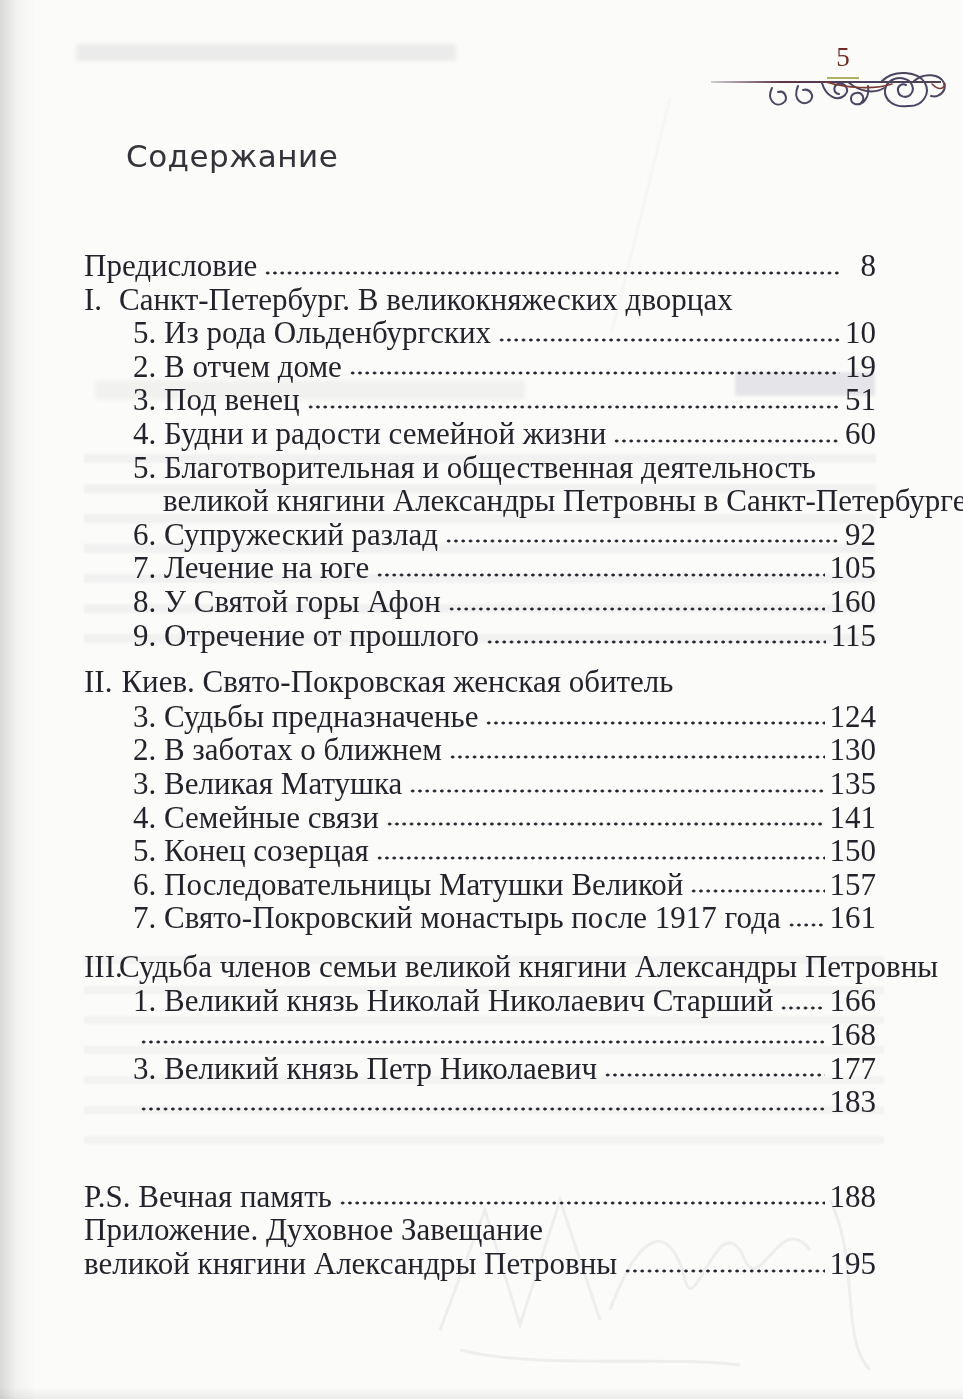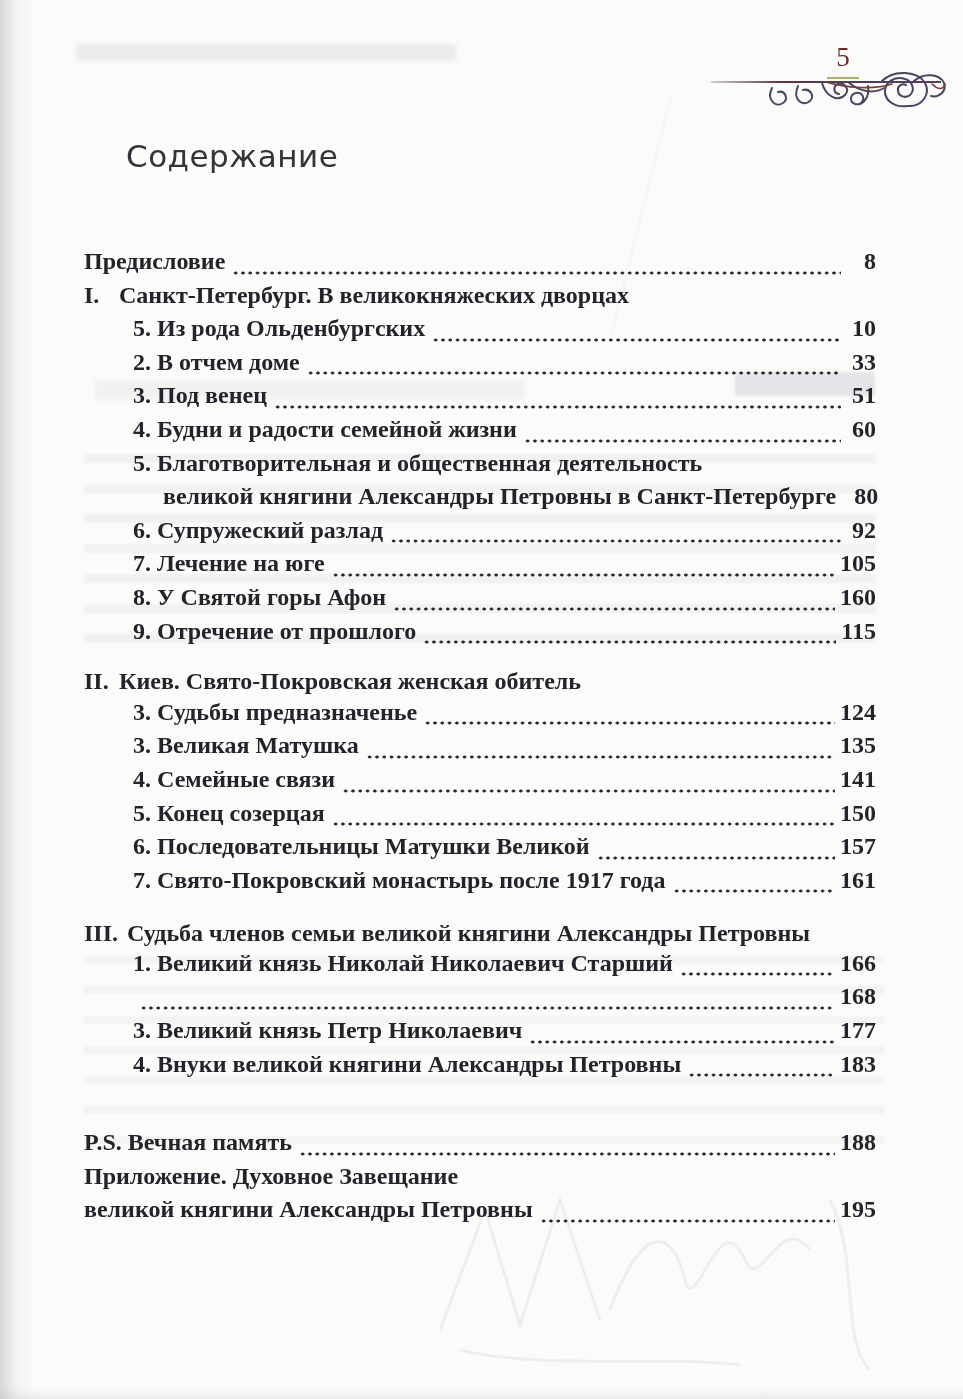--- a/index.html
+++ b/index.html
@@ -20,28 +20,28 @@
   .pagenum-underline{position:absolute;top:77px;left:827px;width:32px;height:2px;
     background:#97972f;opacity:.75;}
   .rule{position:absolute;top:81px;left:711px;width:230px;height:2.4px;
     background:linear-gradient(90deg, rgba(80,70,95,.25), #5d3547 30%, #474060 70%, #55404e);}
   .flourish{position:absolute;top:68px;left:764px;width:186px;height:58px;}
   
   .title{position:absolute;left:82px;top:138px;
     font-family:"DejaVu Sans", sans-serif;font-size:31px;font-weight:400;
     color:#33333a;letter-spacing:.5px;margin-left:44px;}
   
-  .toc{position:absolute;left:84px;top:248px;width:792px;font-size:24px;font-weight:bold;}
+  .toc{position:absolute;left:84px;top:248px;width:792px;font-size:31px;}
   .row{display:flex;align-items:baseline;height:33.6px;white-space:nowrap;}
   .i1{padding-left:49px;}
   .icont{padding-left:79px;}
   .sec .numeral{display:inline-block;min-width:26px;margin-right:9px;}
   .gap-ii{margin-top:14px;align-items:center;}
   .gap-iii{margin-top:16px;align-items:center;}
-  .gap-ps{margin-top:45px;}
+  .gap-ps{margin-top:61px;}
   .dots{flex:1;align-self:flex-end;height:4px;margin:0 3px 7px 7px;
     background-image:radial-gradient(circle, #23232c 1.4px, rgba(0,0,0,0) 1.7px);
     background-size:7.3px 4px;background-repeat:repeat-x;background-position:left center;}
   .pg{margin-left:2px;min-width:30px;text-align:right;}
   
   .ghost{position:absolute;pointer-events:none;}
   .ghost-top{left:76px;top:44px;width:380px;height:17px;background:rgba(135,135,150,.13);filter:blur(2px);border-radius:3px;}
   .ghost-a{left:95px;top:380px;width:430px;height:20px;background:rgba(140,140,160,.09);filter:blur(2px);border-radius:3px;}
   .ghost-a2{left:735px;top:372px;width:140px;height:24px;background:rgba(120,120,150,.16);filter:blur(1.6px);border-radius:3px;}
   .ghost-par1{left:84px;top:452px;width:792px;height:212px;
@@ -113,21 +113,21 @@
     </div>
 
     <div class="row i1">
       <span>5. Из рода Ольденбургских</span>
       <span class="dots"></span>
       <span class="pg">10</span>
     </div>
     <div class="row i1">
       <span>2. В отчем доме</span>
       <span class="dots"></span>
-      <span class="pg">33</span>
+      <span class="pg">19</span>
     </div>
     <div class="row i1">
       <span>3. Под венец</span>
       <span class="dots"></span>
       <span class="pg">51</span>
     </div>
     <div class="row i1">
       <span>4. Будни и радости семейной жизни</span>
       <span class="dots"></span>
       <span class="pg">60</span>
@@ -165,20 +165,25 @@
       <span class="numeral">II.</span>
       <span>Киев. Свято-Покровская женская обитель</span>
     </div>
 
     <div class="row i1">
       <span>3. Судьбы предназначенье</span>
       <span class="dots"></span>
       <span class="pg">124</span>
     </div>
     <div class="row i1">
+      <span>2. В заботах о ближнем</span>
+      <span class="dots"></span>
+      <span class="pg">130</span>
+    </div>
+    <div class="row i1">
       <span>3. Великая Матушка</span>
       <span class="dots"></span>
       <span class="pg">135</span>
     </div>
     <div class="row i1">
       <span>4. Семейные связи</span>
       <span class="dots"></span>
       <span class="pg">141</span>
     </div>
     <div class="row i1">
@@ -210,21 +215,20 @@
     <div class="row i1">
       <span class="dots"></span>
       <span class="pg">168</span>
     </div>
     <div class="row i1">
       <span>3. Великий князь Петр Николаевич</span>
       <span class="dots"></span>
       <span class="pg">177</span>
     </div>
     <div class="row i1">
-      <span>4. Внуки великой княгини Александры Петровны</span>
       <span class="dots"></span>
       <span class="pg">183</span>
     </div>
 
     <div class="row gap-ps">
       <span>P.S. Вечная память</span>
       <span class="dots"></span>
       <span class="pg">188</span>
     </div>
     <div class="row">

